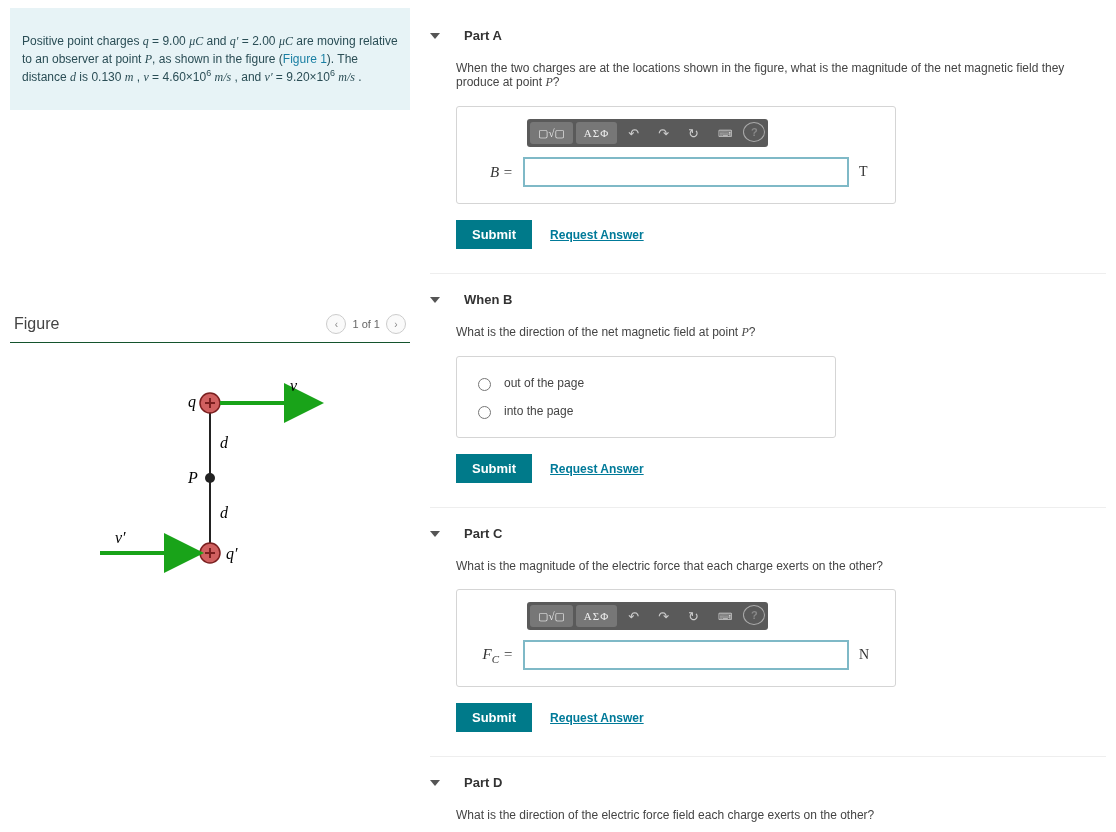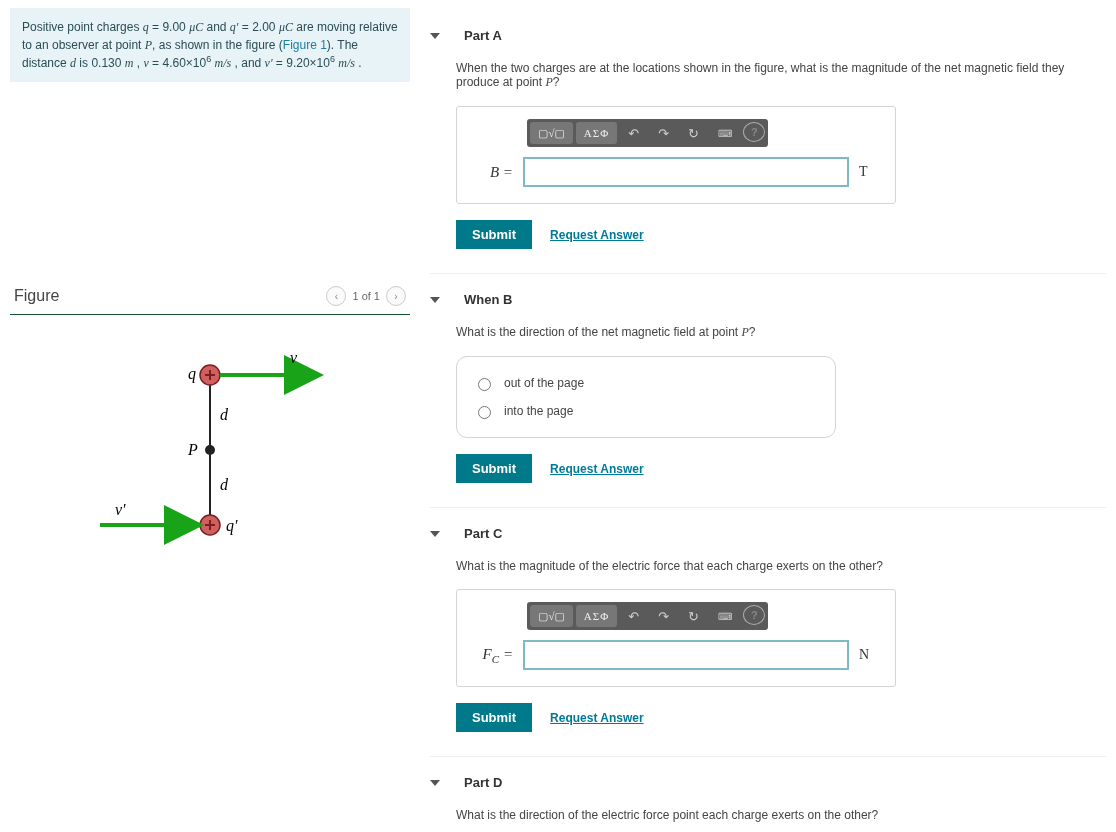--- a/index.html
+++ b/index.html
@@ -28,21 +28,21 @@
   .left-col {
     width: 420px;
     padding: 8px 10px;
   }
   .right-col {
     flex: 1;
     padding: 10px 10px 30px 10px;
   }
   .problem-box {
     background: var(--light-blue-bg);
-    padding: 10px 12px;
+    padding: 24px 12px;
     color: #2a4d55;
     font-size: 12px;
     line-height: 1.5;
   }
   .problem-box .em { font-family: "Times New Roman", serif; font-style: italic; }
   .problem-box .fig-link { color: #1a7fa3; }
   sup { font-size: 9px; line-height: 0; }
 
   .figure-header {
     display: flex;
@@ -167,21 +167,21 @@
   }
   .unit {
     font-family: "Times New Roman", serif;
     font-size: 14px;
     width: 20px;
   }
 
   .radio-panel {
     margin-left: 26px;
     border: 1px solid #d5d5d5;
-    border-radius: 11px;
+    border-radius: 3px;
     background: var(--panel-bg);
     padding: 12px 16px;
     width: 380px;
   }
   .radio-row {
     display: flex;
     align-items: center;
     gap: 10px;
     padding: 6px 0;
     font-size: 12px;
@@ -366,18 +366,18 @@
         <button class="btn-submit">Submit</button>
         <span class="request-link">Request Answer</span>
       </div>
     </div>
 
     <div class="part" style="border-bottom:none">
       <div class="part-header">
         <span class="caret"></span>
         <span>Part D</span>
       </div>
-      <p class="prompt">What is the direction of the electric force point each charge exerts on the other?</p>
+      <p class="prompt">What is the direction of the electric force field each charge exerts on the other?</p>
 
     </div>
 
   </div>
 </div>
 
 </body></html>

